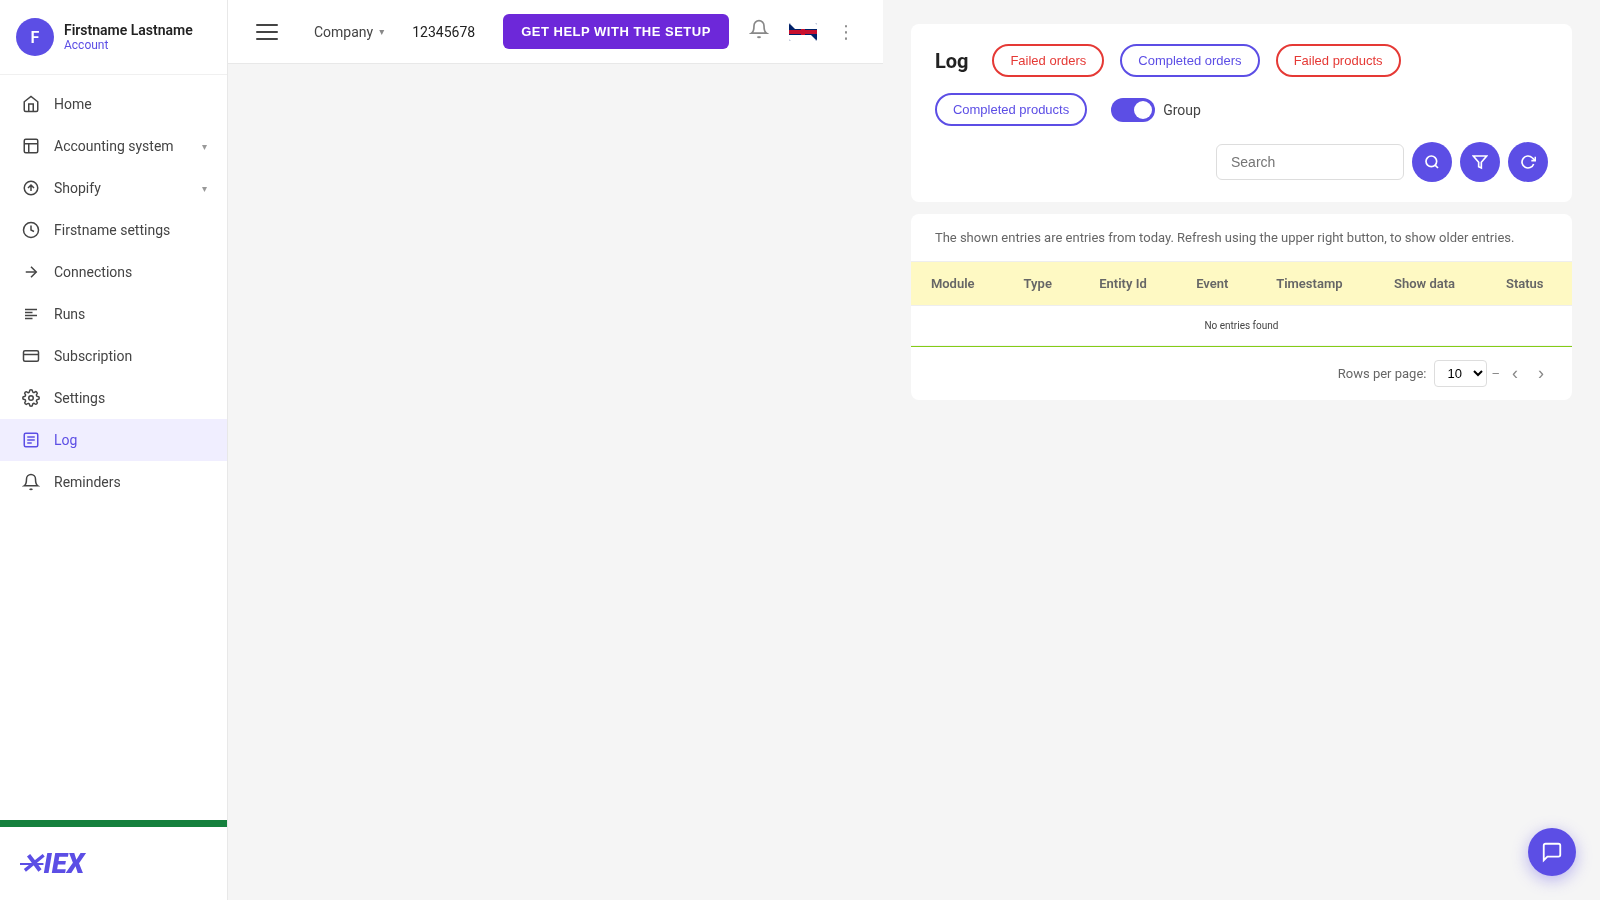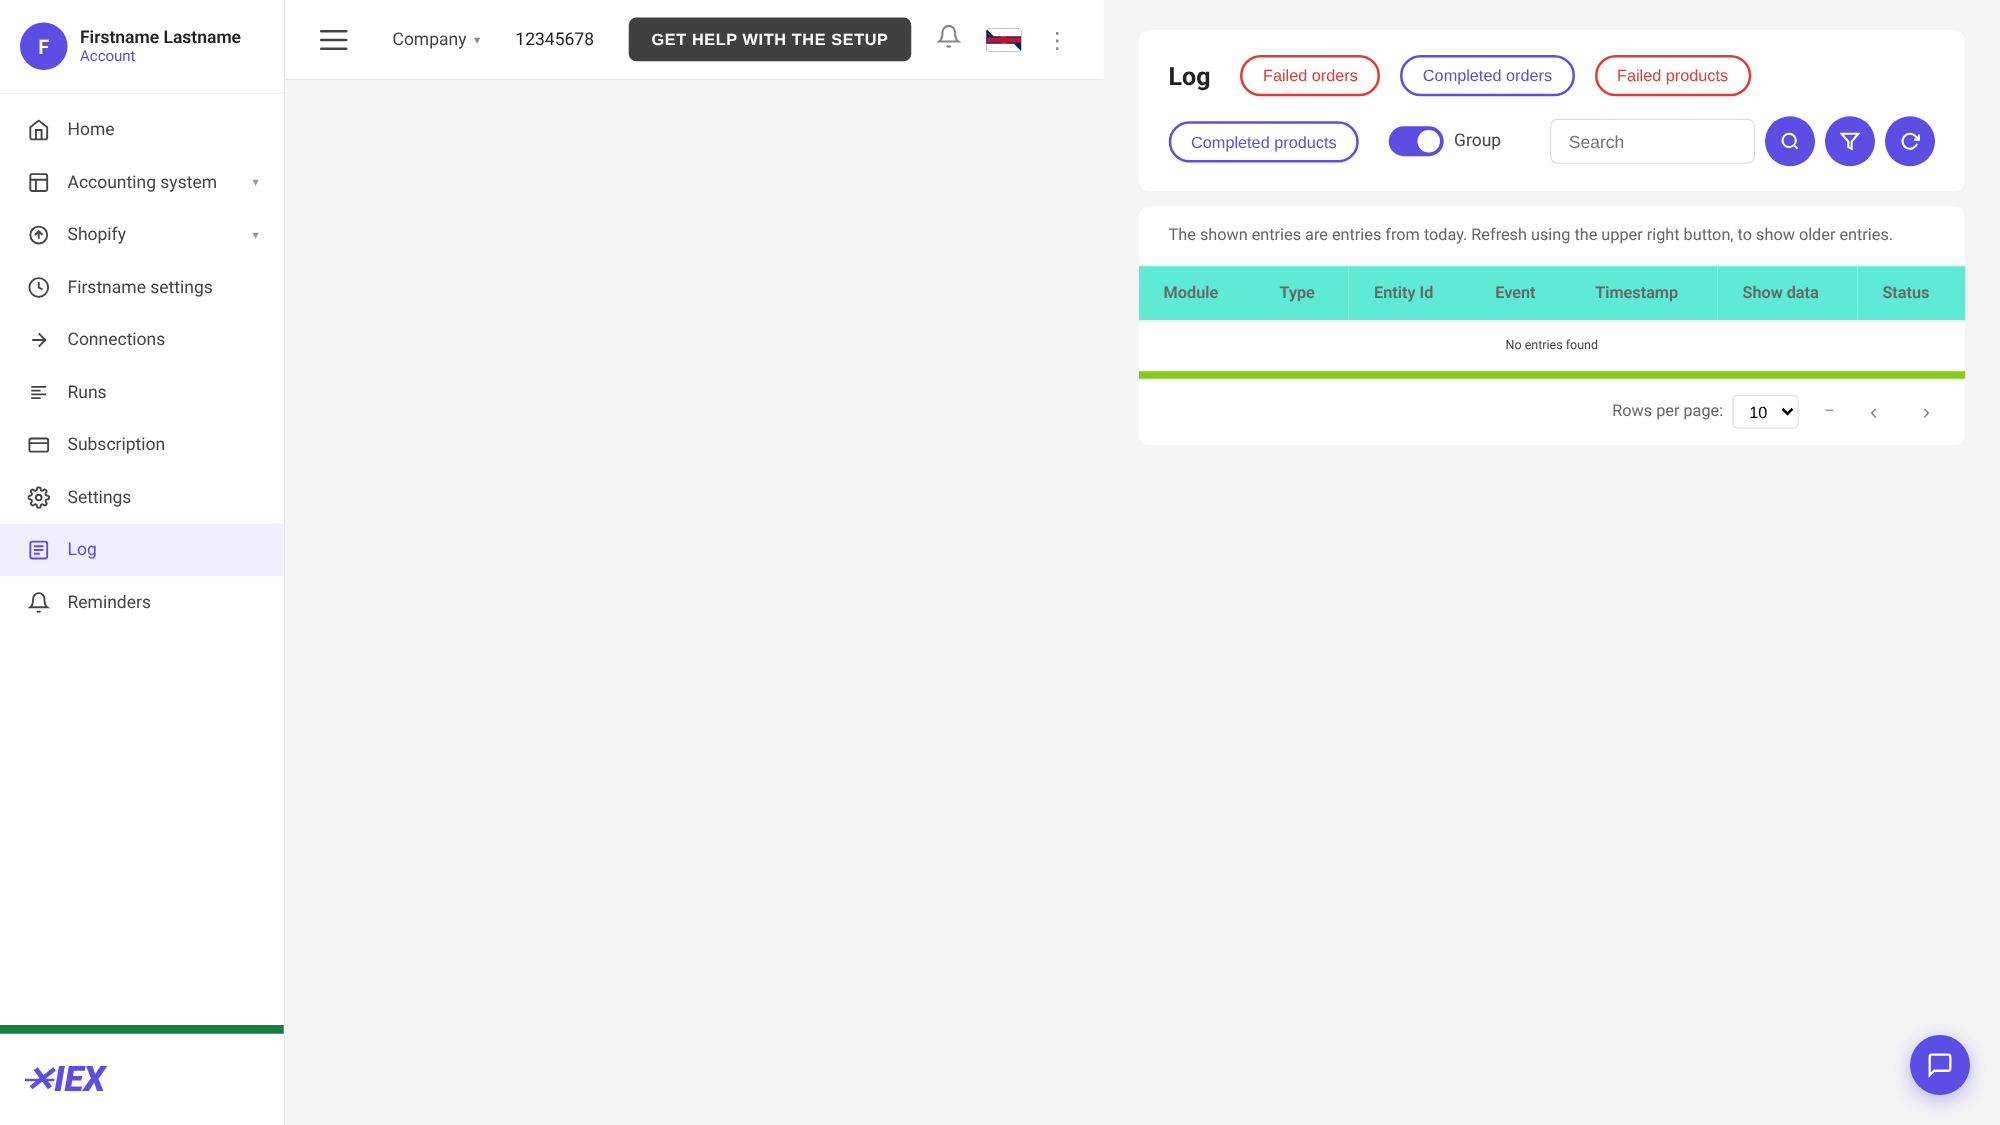--- a/index.html
+++ b/index.html
@@ -108,21 +108,21 @@
       display: flex;
       align-items: center;
       gap: 6px;
       font-size: 14px;
       color: #444;
       cursor: pointer;
     }
     .company-chevron { font-size: 10px; color: #888; }
     .account-id { font-size: 14px; font-weight: 400; color: #222; margin: 0 12px; }
     .get-help-btn {
-      background: #404040;
+      background: #6d28d9;
       color: #fff;
       border: none;
       border-radius: 6px;
       padding: 10px 18px;
       font-size: 13px;
       font-weight: 700;
       cursor: pointer;
       letter-spacing: 0.5px;
     }
     .notification-btn {
@@ -220,21 +220,21 @@
       margin-left: auto;
       display: flex;
       align-items: center;
       gap: 8px;
     }
     .search-input {
       border: 1.5px solid #ddd;
       border-radius: 6px;
       padding: 9px 14px;
       font-size: 14px;
-      width: 164px;
+      width: 188px;
       outline: none;
       color: #888;
     }
 
     .icon-btn {
       width: 40px;
       height: 40px;
       border-radius: 50%;
       background: #5c4ee5;
       border: none;
@@ -262,45 +262,45 @@
       width: 100%;
       border-collapse: collapse;
     }
     .table th {
       text-align: left;
       padding: 14px 20px;
       font-size: 13px;
       font-weight: 600;
       color: #666;
       border-bottom: 1px solid #eee;
-      background: #5eead4;
+      background: #fef9c3;
     }
     .table td {
       padding: 14px 20px;
       font-size: 10px;
       color: #444;
       border-bottom: 1px solid #f5f5f5;
     }
     .no-entries {
       text-align: center;
       padding: 48px 20px;
       color: #aaa;
       font-size: 14px;
     }
 
     
     .pagination-bar {
       display: flex;
       align-items: center;
       justify-content: flex-end;
       padding: 12px 20px;
-      gap: 20px;
+      gap: 4px;
       font-size: 13px;
       color: #666;
-      border-top: 6px solid #84cc16;
+      border-top: 1px solid #84cc16;
     }
     .rows-per-page { display: flex; align-items: center; gap: 8px; }
     .rows-select {
       border: 1px solid #ddd;
       border-radius: 4px;
       padding: 4px 8px;
       font-size: 13px;
       cursor: pointer;
       background: #fff;
     }

